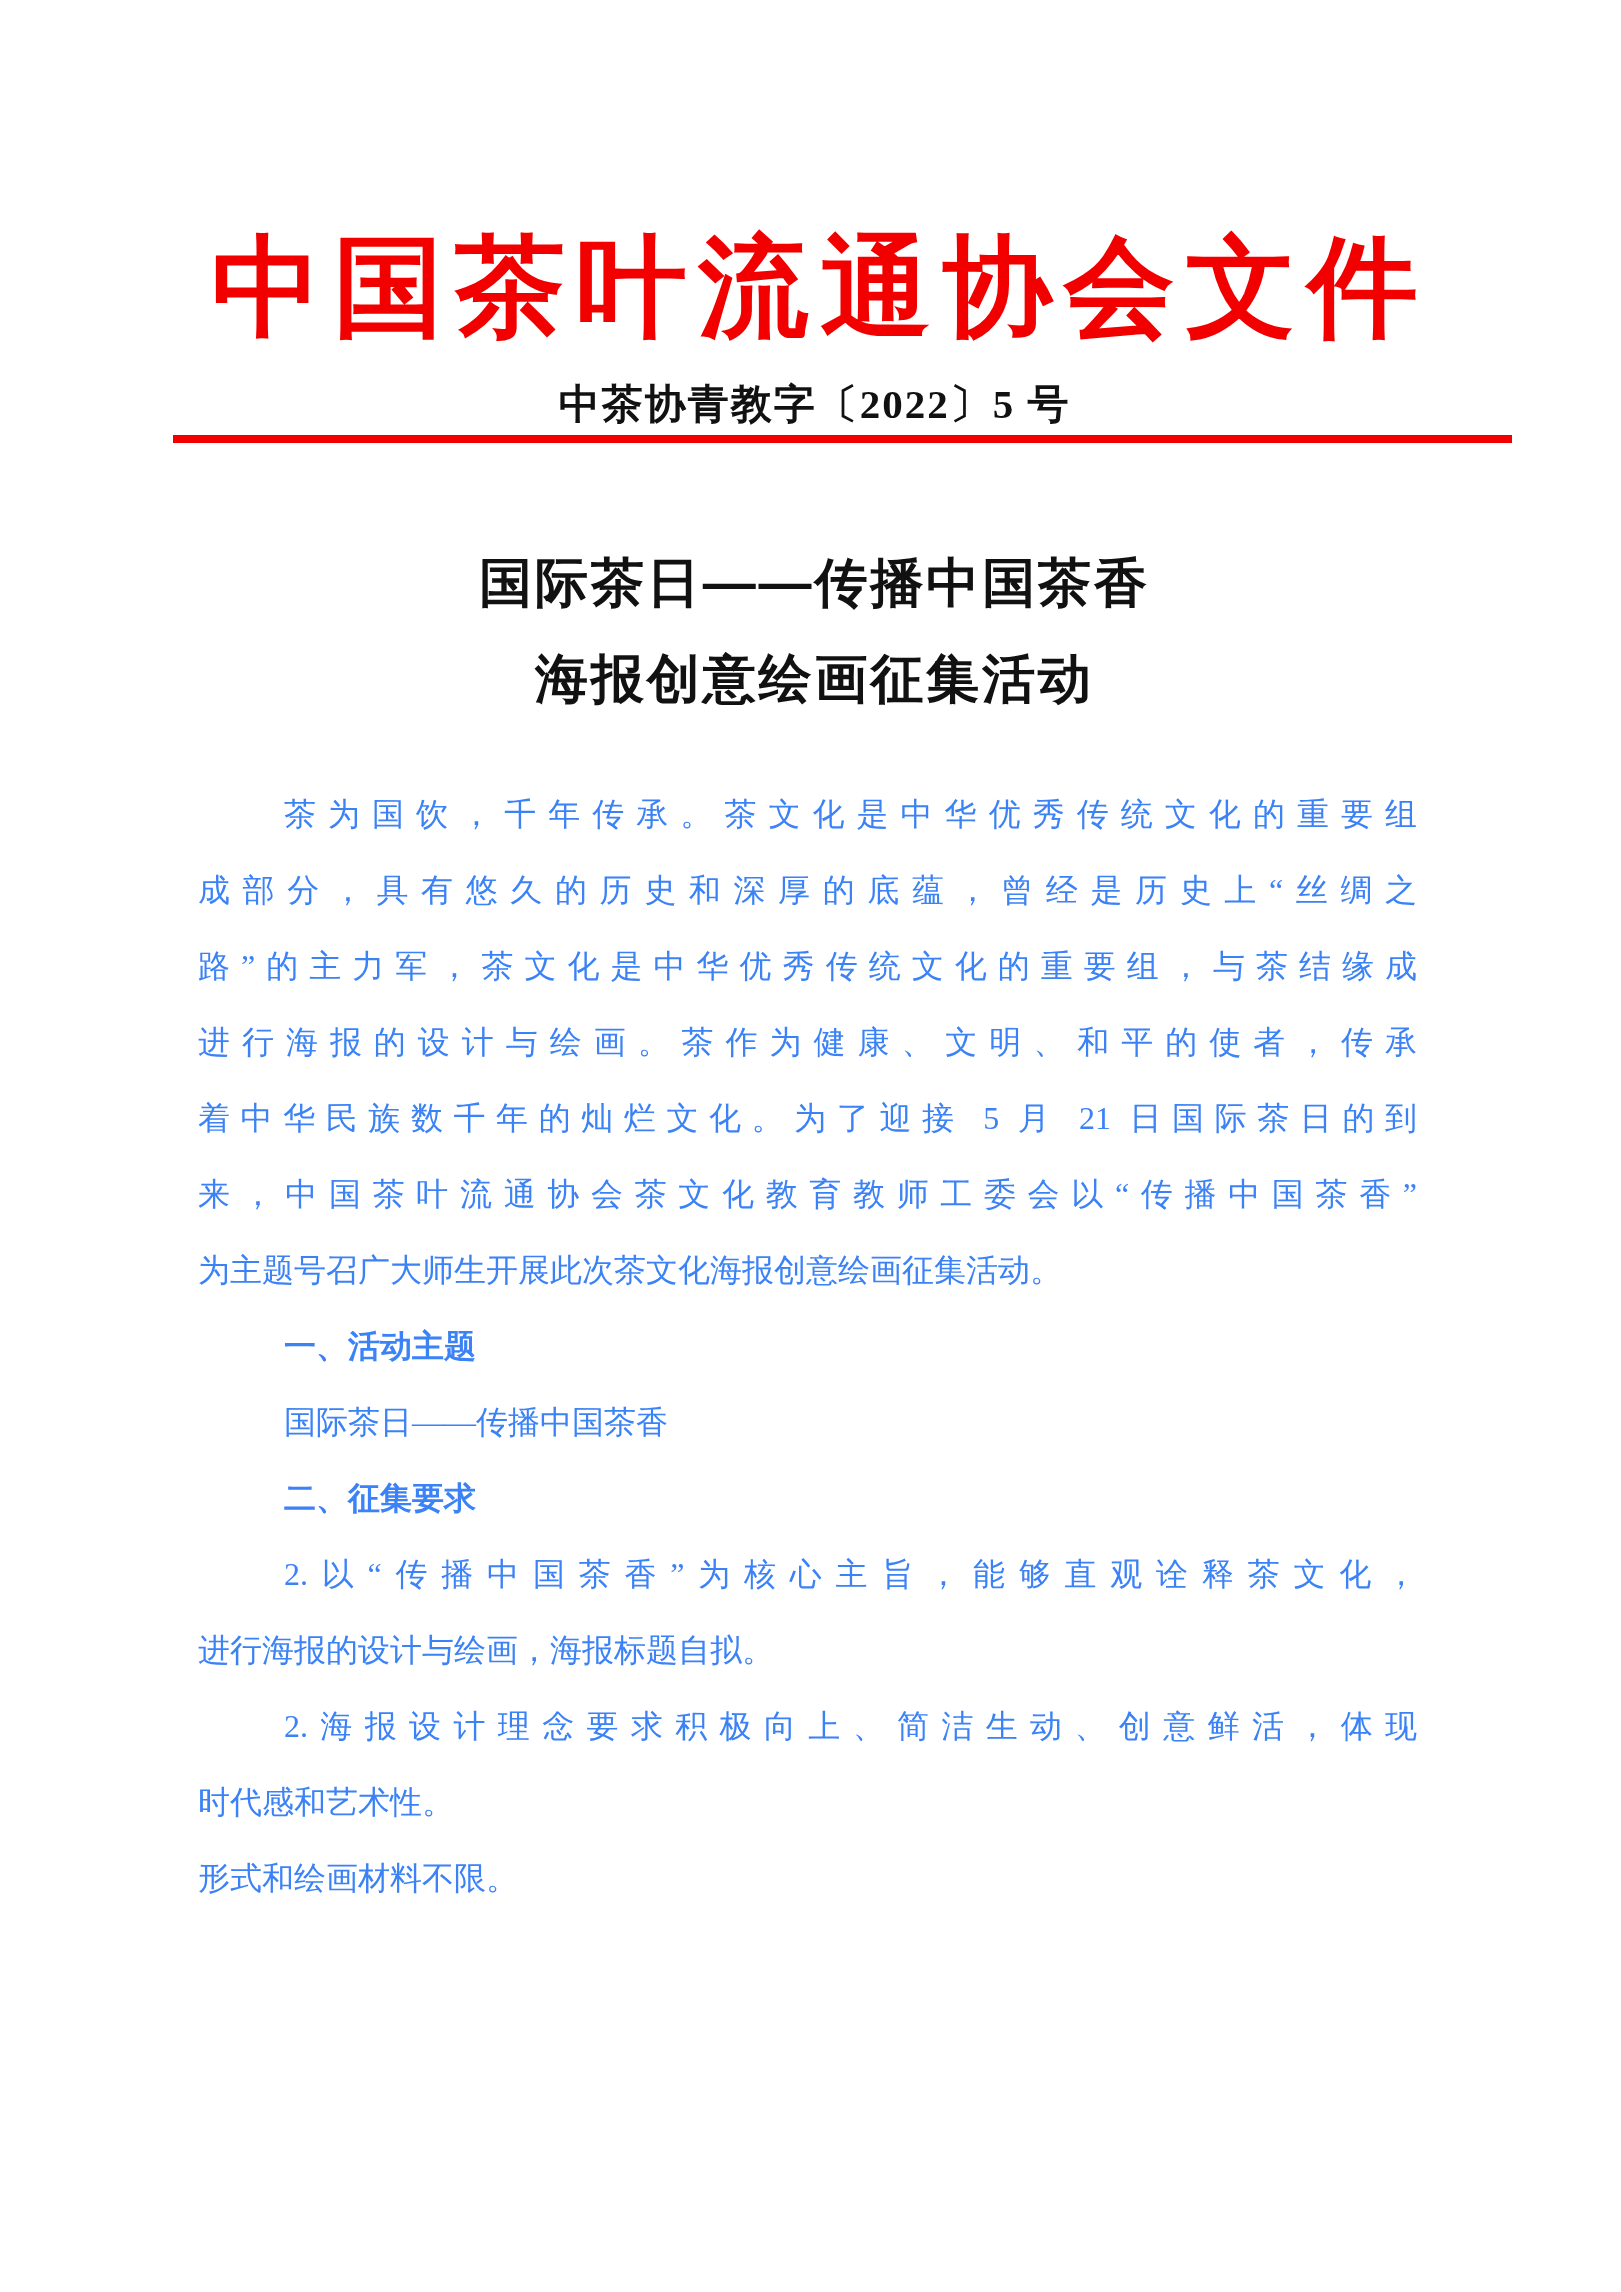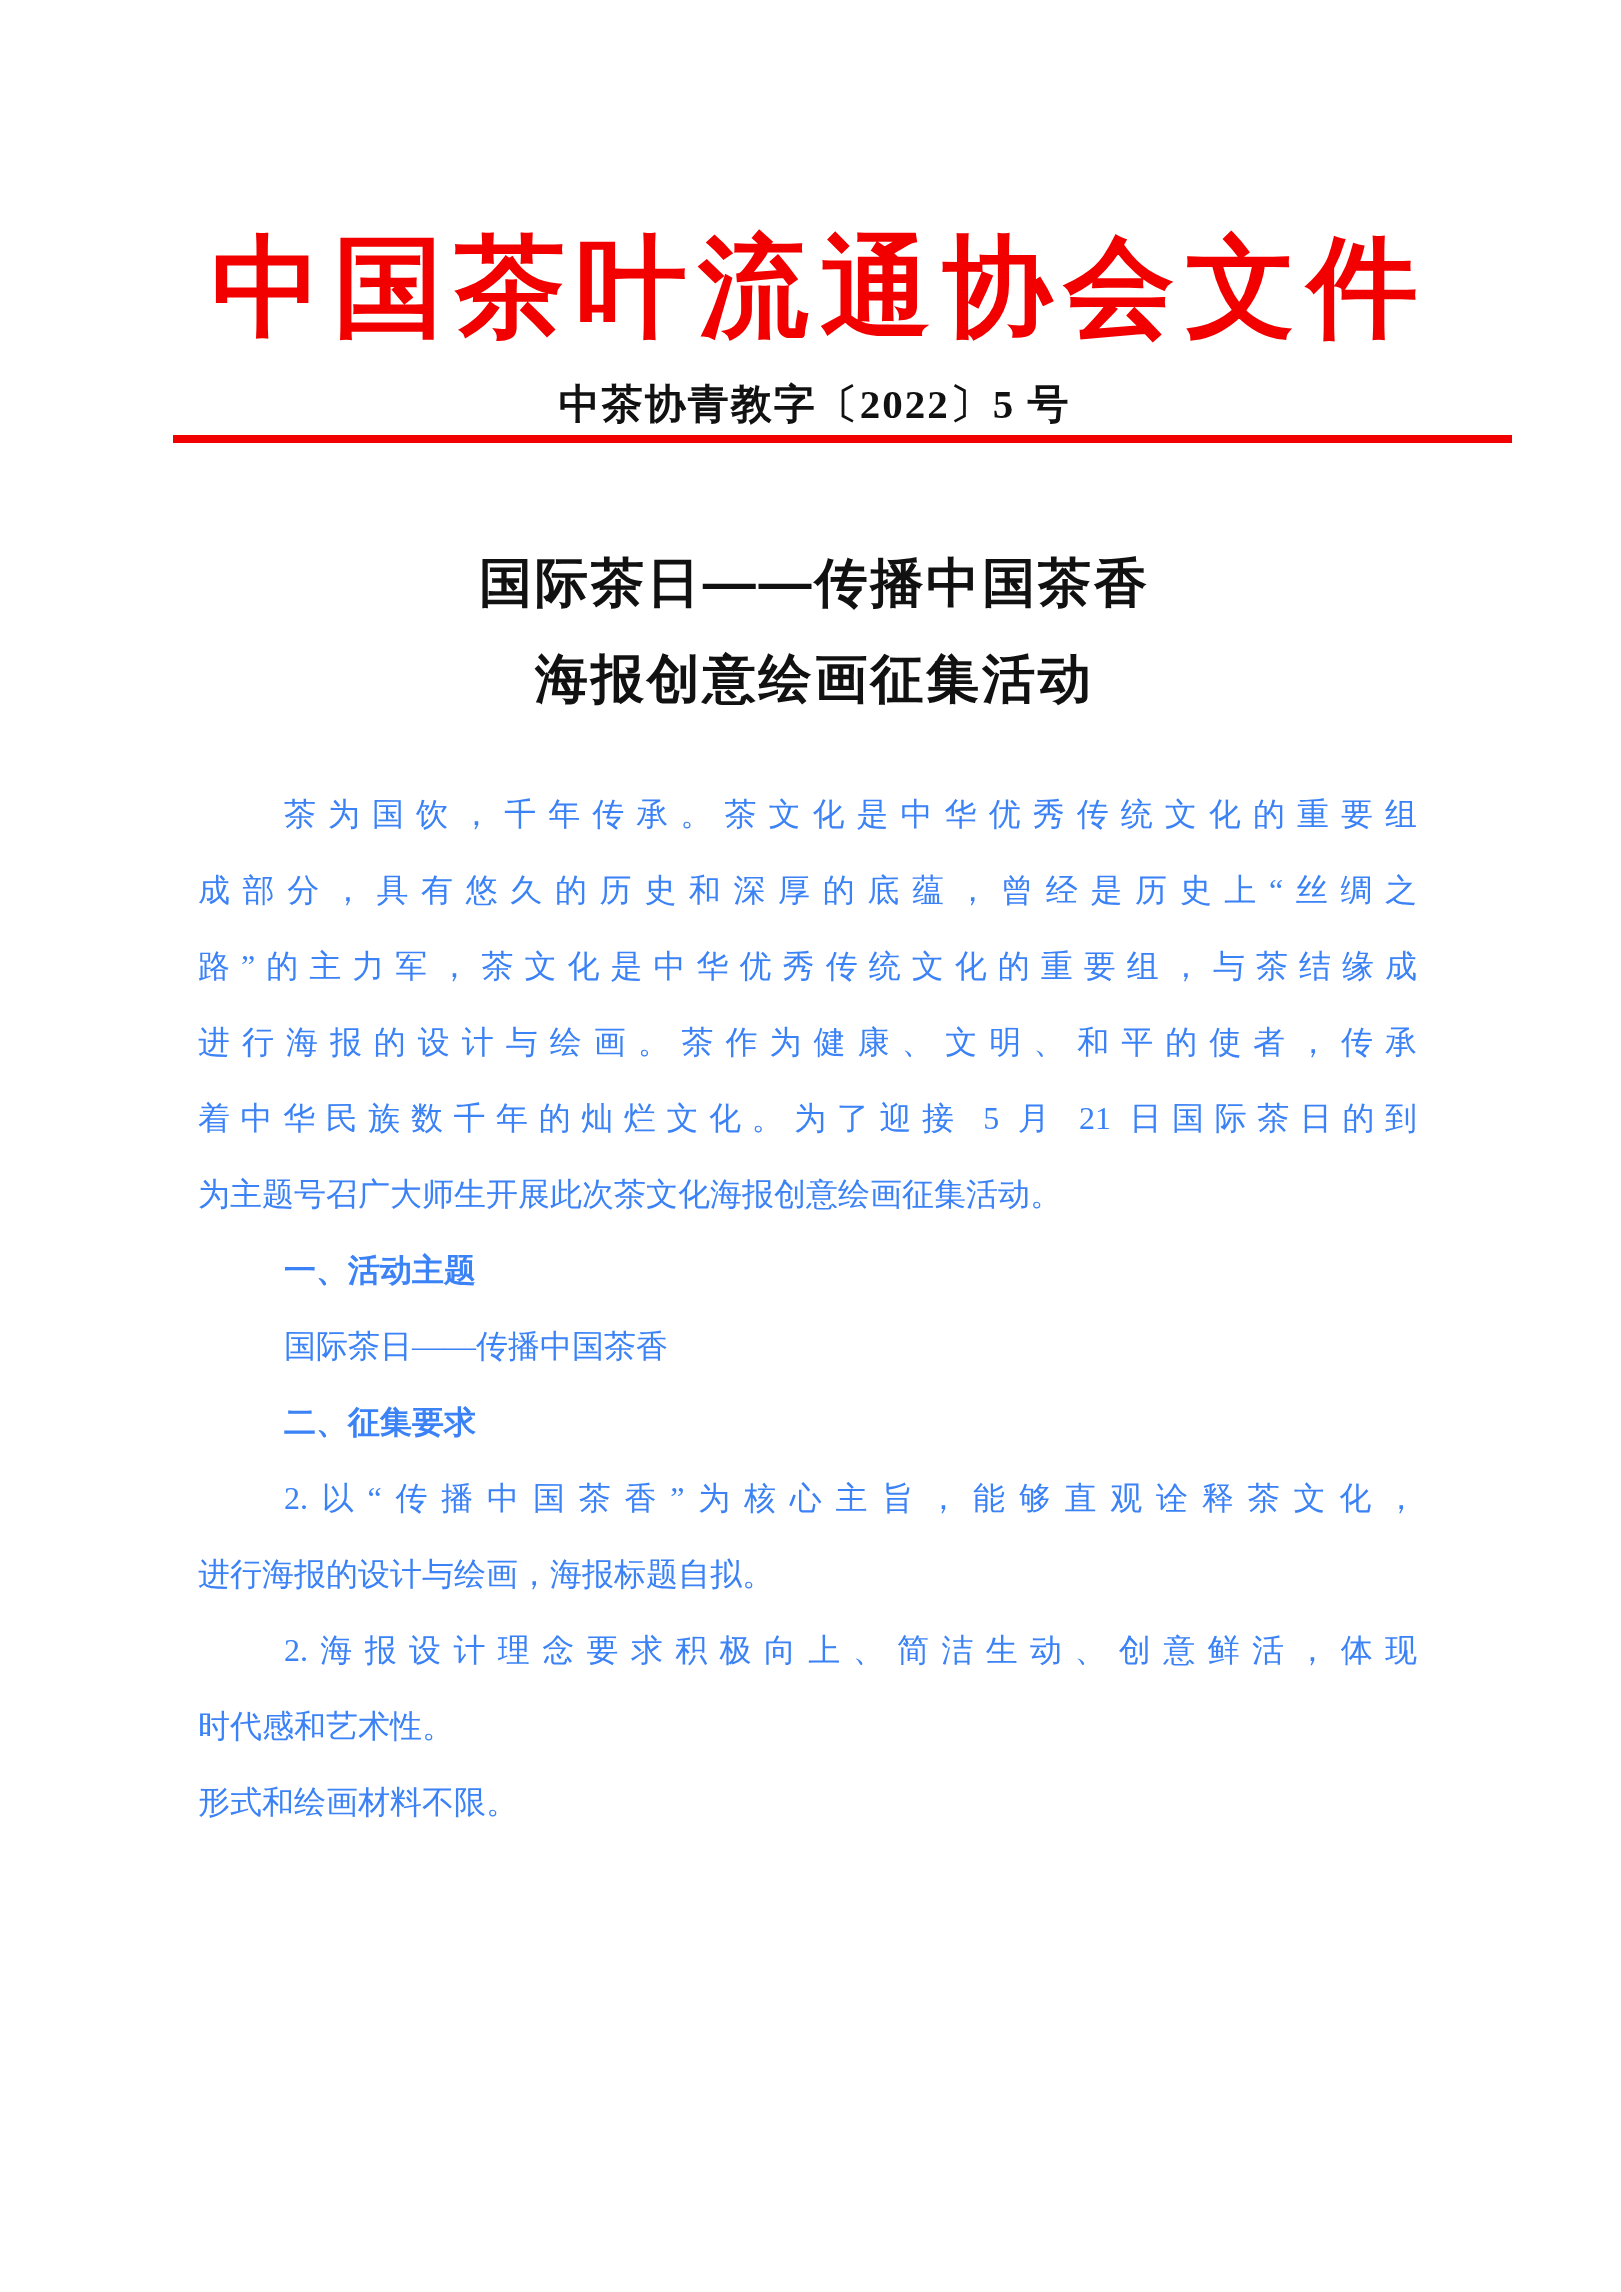--- a/index.html
+++ b/index.html
@@ -101,20 +101,21 @@
     <div class="doc-title-line">国际茶日——传播中国茶香</div>
     <div class="doc-title-line">海报创意绘画征集活动</div>
   </div>
 
   <div class="body-block">
       <div class="line first">茶为国饮，千年传承。茶文化是中华优秀传统文化的重要组</div>
       <div class="line">成部分，具有悠久的历史和深厚的底蕴，曾经是历史上“丝绸之</div>
       <div class="line">路”的主力军，茶文化是中华优秀传统文化的重要组，与茶结缘成</div>
       <div class="line">进行海报的设计与绘画。茶作为健康、文明、和平的使者，传承</div>
       <div class="line">着中华民族数千年的灿烂文化。为了迎接 5 月 21 日国际茶日的到</div>
+      <div class="line">来，中国茶叶流通协会茶文化教育教师工委会以“传播中国茶香”</div>
       <div class="line end">为主题号召广大师生开展此次茶文化海报创意绘画征集活动。</div>
       <div class="line heading">一、活动主题</div>
       <div class="line sub">国际茶日——传播中国茶香</div>
       <div class="line heading">二、征集要求</div>
       <div class="line first">2.以“传播中国茶香”为核心主旨，能够直观诠释茶文化，</div>
       <div class="line end">进行海报的设计与绘画，海报标题自拟。</div>
       <div class="line first">2.海报设计理念要求积极向上、简洁生动、创意鲜活，体现</div>
       <div class="line end">时代感和艺术性。</div>
       <div class="line end">形式和绘画材料不限。</div>
     </div>

